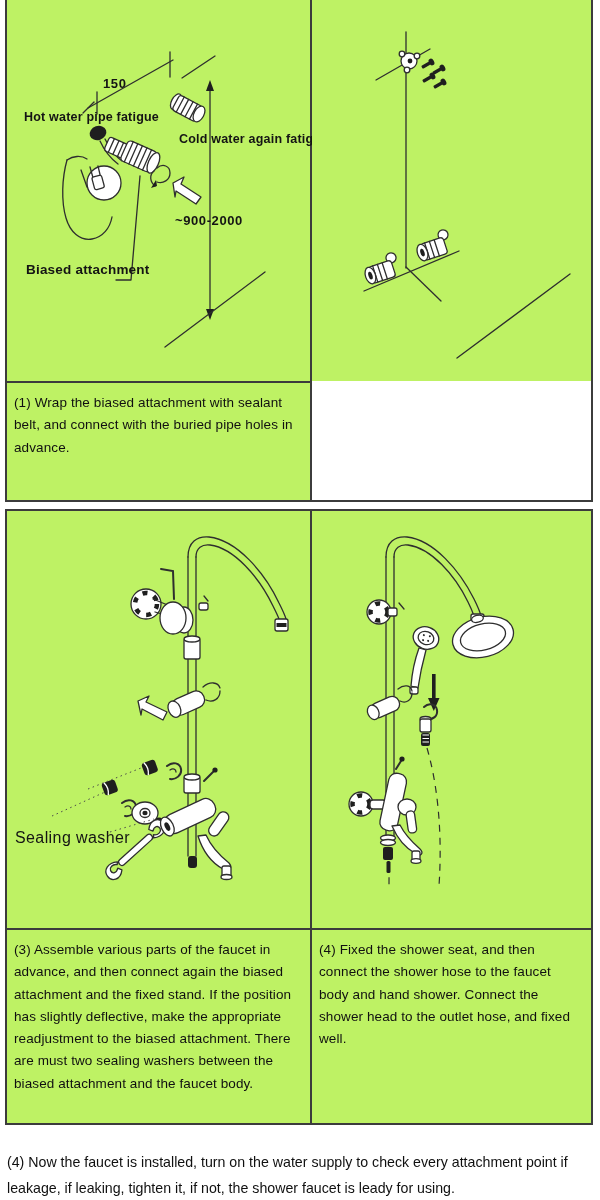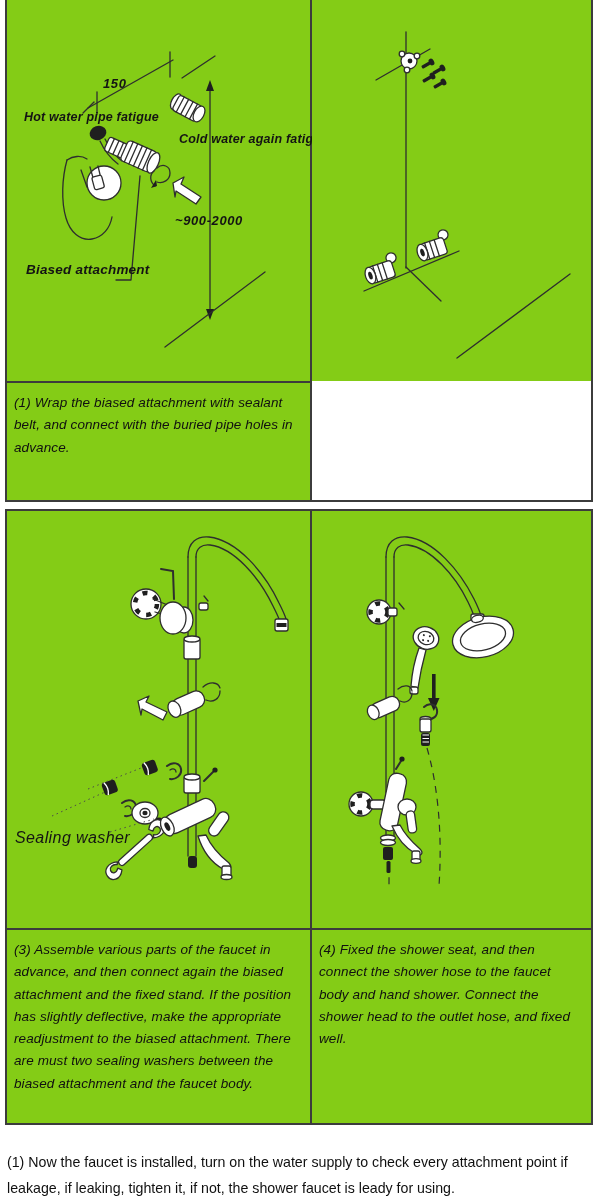--- a/index.html
+++ b/index.html
@@ -4,21 +4,21 @@
 <style>
   html,body{margin:0;padding:0;}
   body{background:#ffffff;font-family:"Liberation Sans",sans-serif;color:#161616;}
   .sheet{position:relative;width:600px;height:1200px;background:#fff;overflow:hidden;}
 
   .panel-table{position:absolute;left:5px;width:588px;border:2px solid #3c3c3c;box-sizing:border-box;
     display:grid;grid-template-columns:305px 1fr;background:#fff;}
   #table-top{top:0;height:502px;border-top:none;grid-template-rows:381px 1fr;}
   #table-bottom{top:509px;height:616px;grid-template-rows:417px 1fr;}
 
-  .cell{position:relative;box-sizing:border-box;background:#84cc16;font-style:italic;}
+  .cell{position:relative;box-sizing:border-box;background:#bef264;}
   .cell.col1{border-right:2px solid #3c3c3c;}
   .cell.cap{border-top:2px solid #3c3c3c;}
   .caption{padding:9px 8px 8px 7px;font-size:13.5px;line-height:22.3px;letter-spacing:0.1px;color:#101010;}
 
   .figlabel{position:absolute;white-space:nowrap;color:#141414;}
   .lbl-bold{font-weight:bold;font-size:12.5px;letter-spacing:0.2px;padding-left:11px;}
   .lbl-dim{font-weight:bold;font-size:13px;letter-spacing:0.6px;}
   .lbl-big{font-size:16px;letter-spacing:0.4px;}
 
   .footer-note{position:absolute;left:7px;top:1149px;width:579px;font-size:14.2px;line-height:26px;color:#101010;}
@@ -380,16 +380,16 @@
     <div class="cell col1 cap caption">
       <span>(3) Assemble various parts of the faucet in advance, and then connect again the biased attachment and the fixed stand. If the position has slightly deflective, make the appropriate readjustment to the biased attachment. There are must two sealing washers between the biased attachment and the faucet body.</span>
     </div>
 
     <div class="cell cap caption">
       <span>(4) Fixed the shower seat, and then connect the shower hose to the faucet body and hand shower. Connect the shower head to the outlet hose, and fixed well.</span>
     </div>
   </section>
 
   <div class="footer-note">
-    <span>(1) Now the faucet is installed, turn on the water supply to check every attachment point if leakage, if leaking, tighten it, if not, the shower faucet is leady for using.</span>
+    <span>(4) Now the faucet is installed, turn on the water supply to check every attachment point if leakage, if leaking, tighten it, if not, the shower faucet is leady for using.</span>
   </div>
 
 </div>
 
 </body></html>

